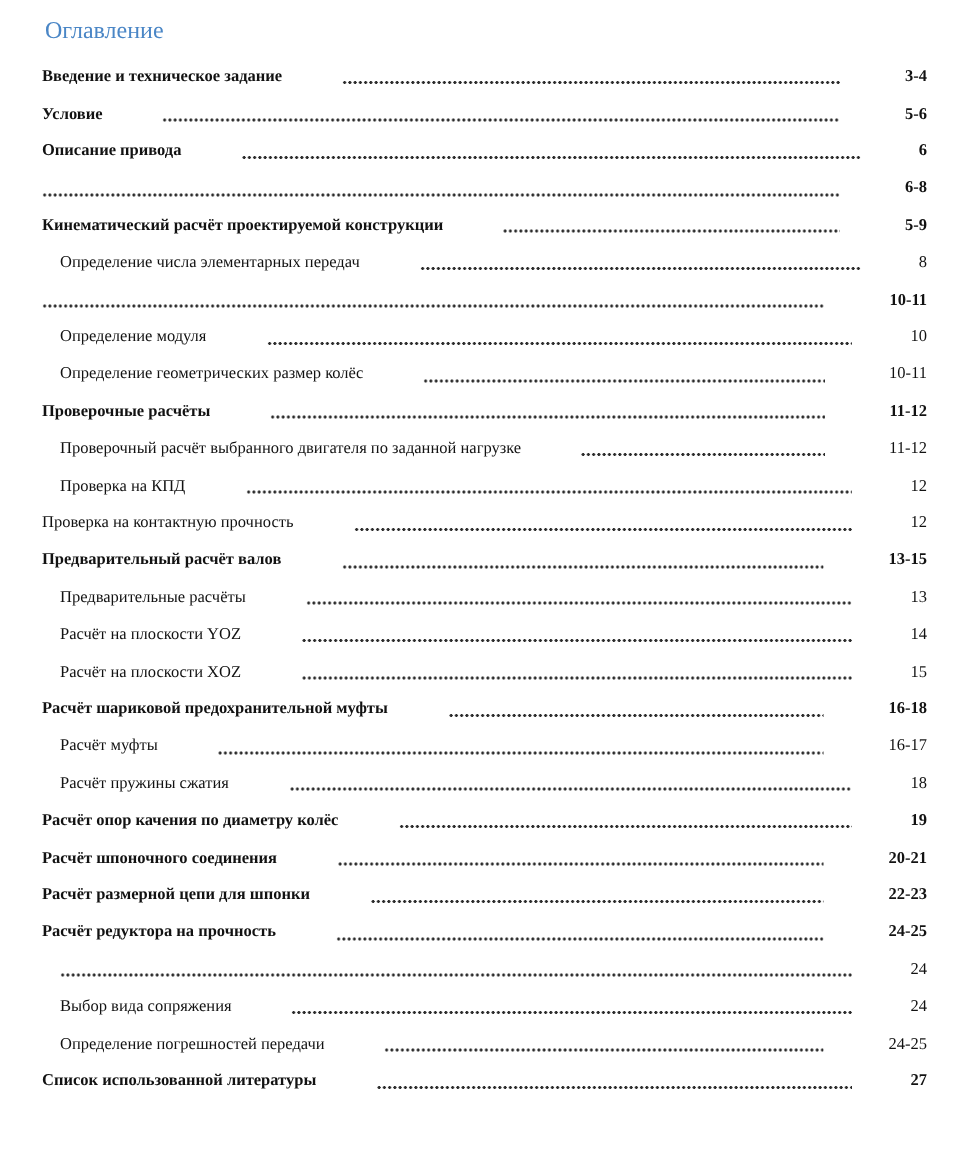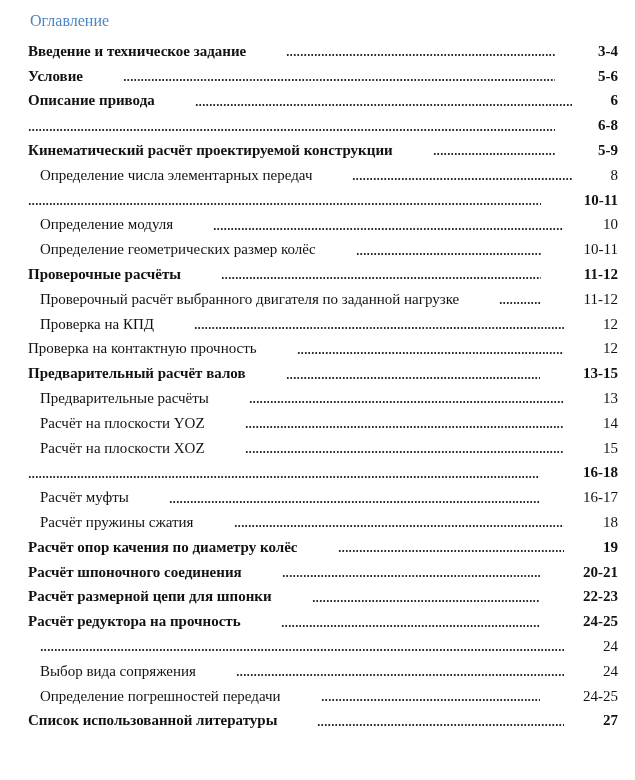--- a/index.html
+++ b/index.html
@@ -27,21 +27,21 @@
     margin: 0 0 6px 2px;
     font-weight: 400;
   }
   .toc-list {
     display: block;
   }
   .toc-row {
     display: flex;
     align-items: flex-end;
     height: 24.8px;
-    font-size: 15px;
+    font-size: 11px;
     line-height: 19px;
     cursor: pointer;
     gap: 38px;
   }
   .toc-row.bold { font-weight: 700; }
   .toc-row.indent { padding-left: 12px; }
   .toc-title {
     white-space: nowrap;
     flex: 0 0 auto;
     padding-right: 2px;
@@ -145,20 +145,21 @@
     <span class="toc-title">Расчёт на плоскости YOZ</span>
     <span class="toc-leader"></span>
     <span class="toc-page">14</span>
   </div>
       <div class="toc-row indent">
     <span class="toc-title">Расчёт на плоскости XOZ</span>
     <span class="toc-leader"></span>
     <span class="toc-page">15</span>
   </div>
       <div class="toc-row bold">
+    <span class="toc-title">Расчёт шариковой предохранительной муфты</span>
     <span class="toc-leader"></span>
     <span class="toc-page range">16-18</span>
   </div>
       <div class="toc-row indent">
     <span class="toc-title">Расчёт муфты</span>
     <span class="toc-leader"></span>
     <span class="toc-page range">16-17</span>
   </div>
       <div class="toc-row indent">
     <span class="toc-title">Расчёт пружины сжатия</span>

